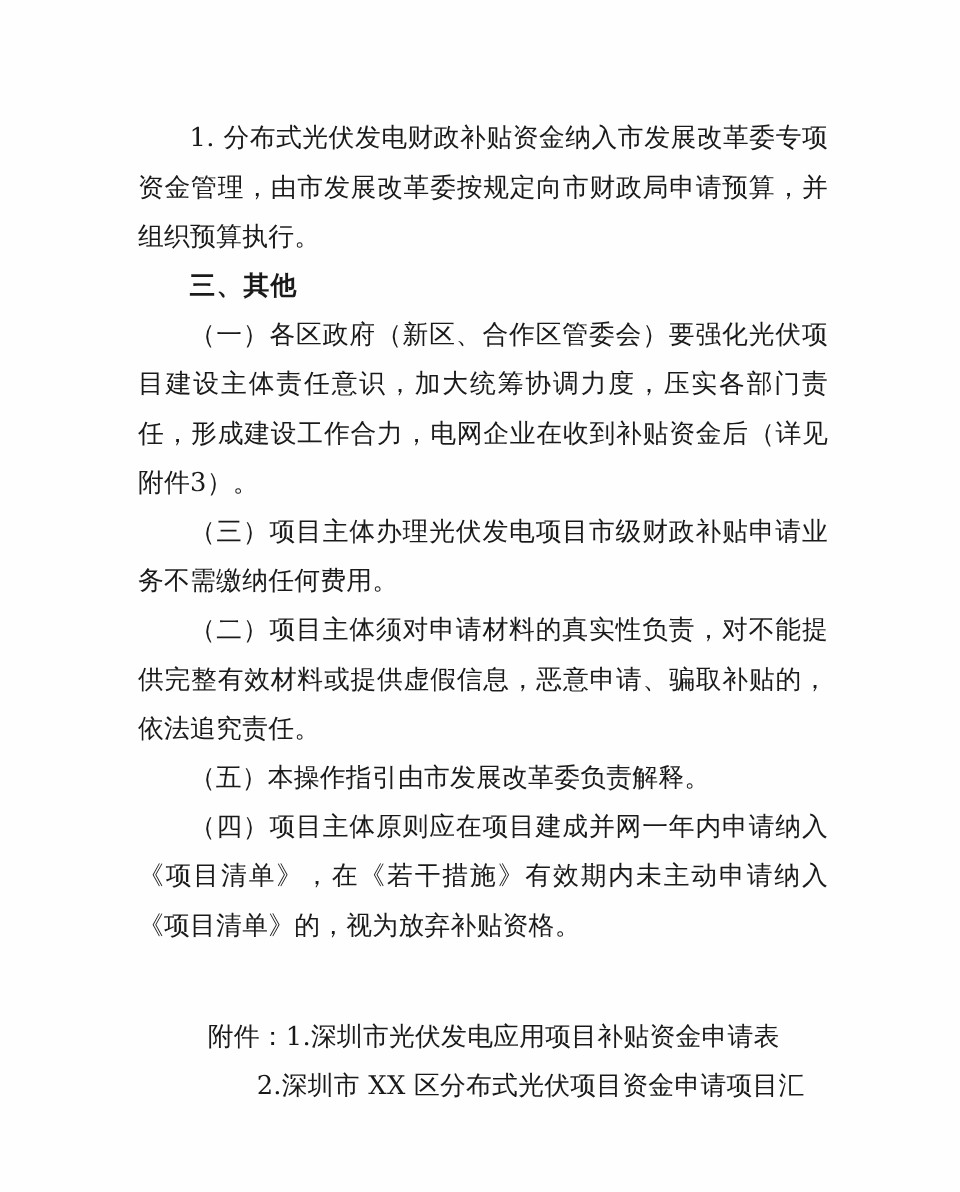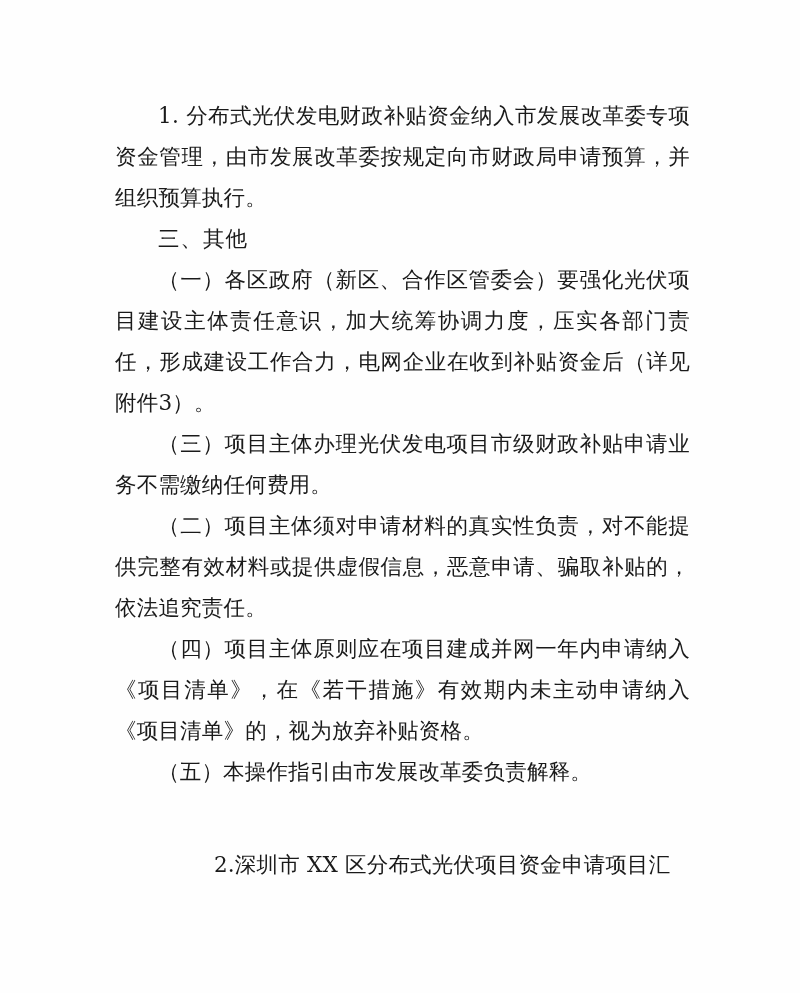--- a/index.html
+++ b/index.html
@@ -29,21 +29,21 @@
     text-align: justify;
     text-justify: inter-ideograph;
   }
   .para {
     margin: 0 0 0 0;
     text-indent: 2em;
   }
   .heading {
     margin: 0;
     text-indent: 2em;
-    font-weight: normal;
+    font-weight: bold;
     letter-spacing: 1px;
   }
   .attach-block {
     margin-top: 52px;
     font-size: 21.5px;
     line-height: 41px;
   }
   .attach-line {
     text-indent: 2.7em;
   }
@@ -58,24 +58,27 @@
 <body>
 
 <div class="page">
   <div class="doc-body">
 
     <p class="para">1. 分布式光伏发电财政补贴资金纳入市发展改革委专项资金管理，由市发展改革委按规定向市财政局申请预算，并组织预算执行。</p>
     <p class="heading">三、其他</p>
     <p class="para">（一）各区政府（新区、合作区管委会）要强化光伏项目建设主体责任意识，加大统筹协调力度，压实各部门责任，形成建设工作合力，电网企业在收到补贴资金后（详见附件3）。</p>
     <p class="para">（三）项目主体办理光伏发电项目市级财政补贴申请业务不需缴纳任何费用。</p>
     <p class="para">（二）项目主体须对申请材料的真实性负责，对不能提供完整有效材料或提供虚假信息，恶意申请、骗取补贴的，依法追究责任。</p>
+    <p class="para">（五）本操作指引由市发展改革委负责解释。</p>
     <p class="para">（四）项目主体原则应在项目建成并网一年内申请纳入《项目清单》，在《若干措施》有效期内未主动申请纳入《项目清单》的，视为放弃补贴资格。</p>
-    <p class="para">（五）本操作指引由市发展改革委负责解释。</p>
 
     <div class="attach-block">
+      <div class="attach-line">
+        <span>附件：</span><span class="nowrap-num">1.</span><span>深圳市光伏发电应用项目补贴资金申请表</span>
+      </div>
       <div class="attach-item">
         <span class="nowrap-num">2.</span><span>深圳市 XX 区分布式光伏项目资金申请项目汇</span>
       </div>
 
     </div>
 
   </div>
 </div>
 
 </body></html>

